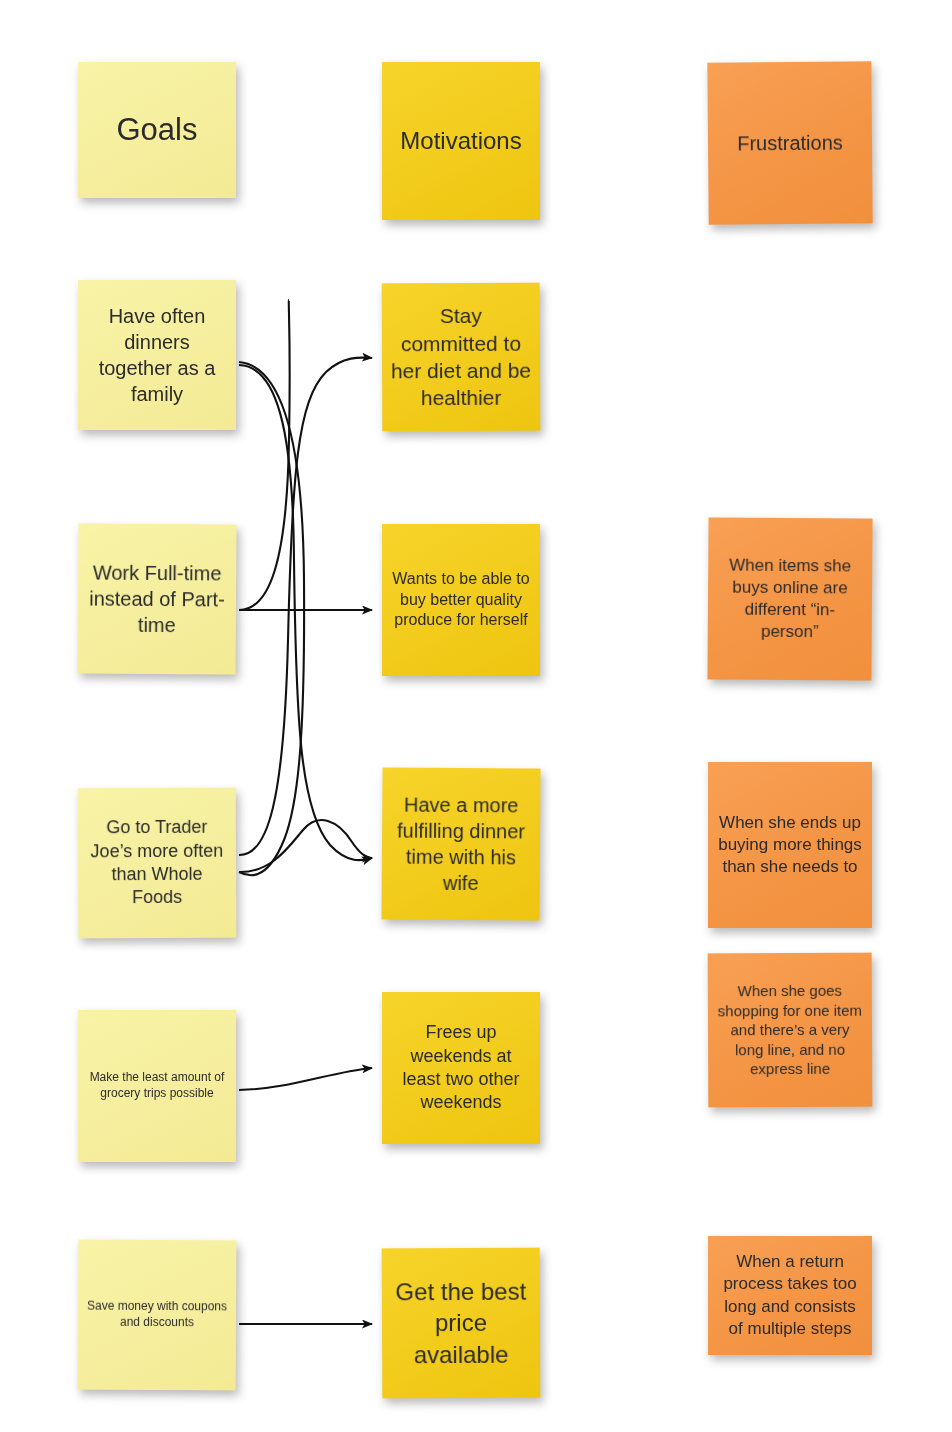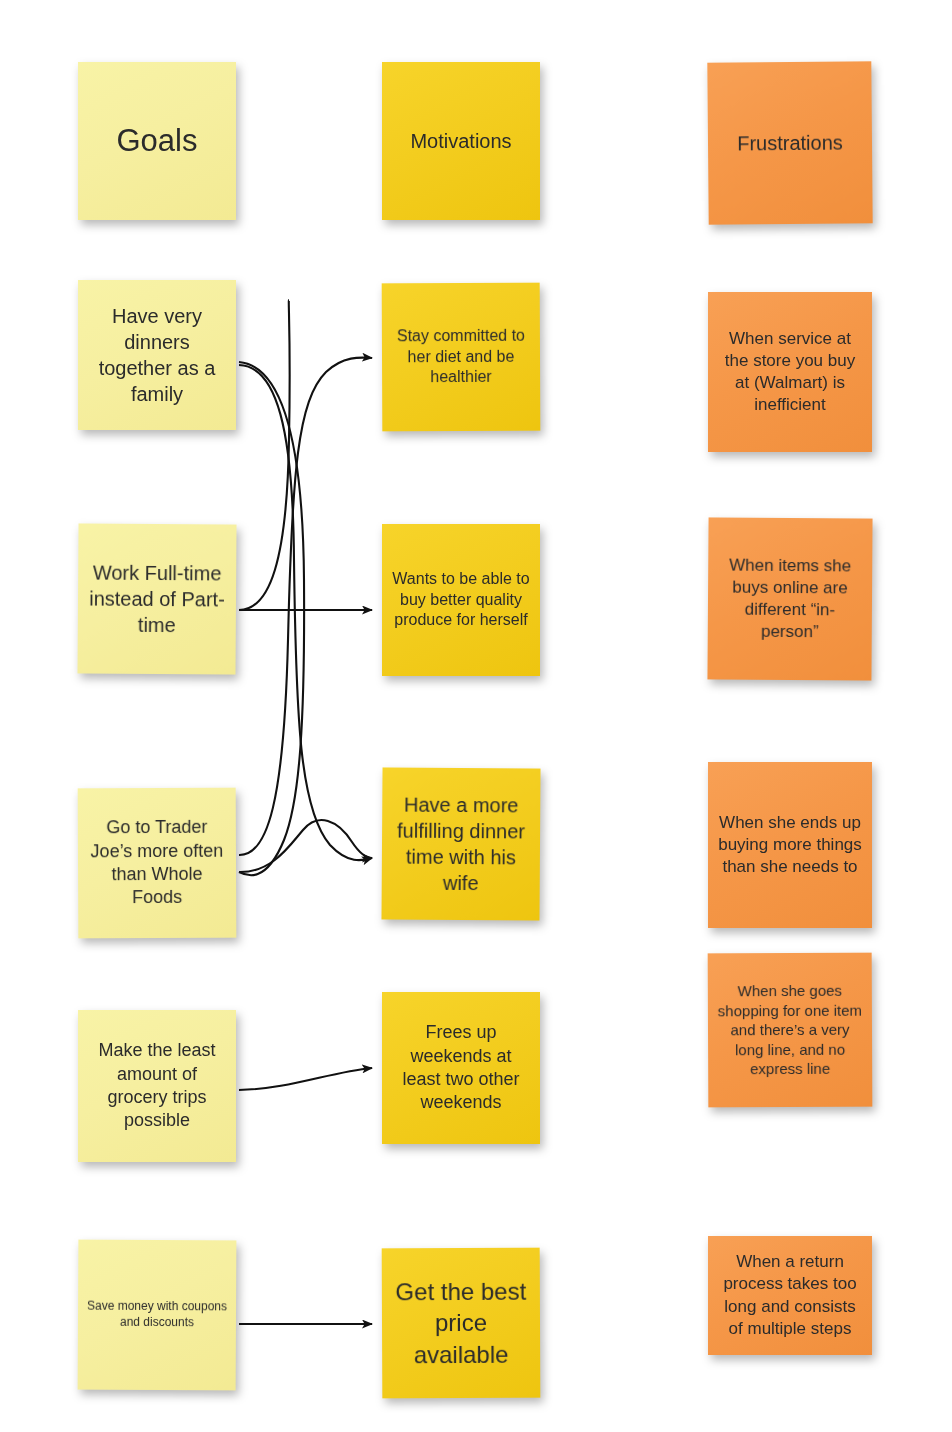--- a/index.html
+++ b/index.html
@@ -41,35 +41,35 @@
 
   
   .sk1{transform:rotate(-0.5deg);}
   .sk2{transform:rotate(0.4deg);}
   .sk3{transform:rotate(-0.25deg);}
   .sk4{transform:rotate(0.3deg);}
   .sk0{transform:rotate(0deg);}
 
   
   .hdr{font-weight:400;}
-  #hdr-goals{left:78px;top:62px;width:158px;height:158px;font-size:31px;}
-  #hdr-motiv{left:382px;top:62px;width:158px;height:158px;font-size:20px;}
+  #hdr-goals{left:78px;top:62px;width:158px;height:136px;font-size:31px;}
+  #hdr-motiv{left:382px;top:62px;width:158px;height:158px;font-size:24px;}
   #hdr-frust{left:708px;top:62px;width:164px;height:162px;font-size:20px;}
 
   
   .c1{left:78px;width:158px;}
   #goal-0{top:280px;height:150px;font-size:20px;}
   #goal-1{top:524px;height:150px;font-size:20px;}
   #goal-2{top:788px;height:150px;font-size:18px;}
-  #goal-3{top:1010px;height:152px;font-size:18px;text-align:center;}
+  #goal-3{top:1010px;height:152px;font-size:12px;text-align:center;}
   #goal-4{top:1240px;height:150px;font-size:12px;}
 
   
   .c2{left:382px;width:158px;}
-  #motiv-0{top:283px;height:148px;font-size:16px;}
+  #motiv-0{top:283px;height:148px;font-size:21px;}
   #motiv-1{top:524px;height:152px;font-size:16px;}
   #motiv-2{top:768px;height:152px;font-size:20px;}
   #motiv-3{top:992px;height:152px;font-size:18px;}
   #motiv-4{top:1248px;height:150px;font-size:24px;}
 
   
   .c3{left:708px;width:164px;}
   #frust-0{top:292px;height:160px;font-size:17px;}
   #frust-1{top:518px;height:162px;font-size:17px;}
   #frust-2{top:762px;height:166px;font-size:17px;}
@@ -95,21 +95,21 @@
 
   <div class="note hdr col-motiv sk0" id="hdr-motiv">
     <span class="note-text">Motivations</span>
   </div>
 
   <div class="note hdr col-frust sk1" id="hdr-frust">
     <span class="note-text">Frustrations</span>
   </div>
 
   <div class="note c1 col-goals sk0" id="goal-0">
-    <span class="note-text">Have very dinners together as a family</span>
+    <span class="note-text">Have often dinners together as a family</span>
   </div>
   <div class="note c1 col-goals sk2" id="goal-1">
     <span class="note-text">Work Full-time instead of Part-time</span>
   </div>
   <div class="note c1 col-goals sk3" id="goal-2">
     <span class="note-text">Go to Trader Joe’s more often than Whole Foods</span>
   </div>
   <div class="note c1 col-goals sk0" id="goal-3">
     <span class="note-text">Make the least amount of grocery trips possible</span>
   </div>
@@ -126,23 +126,20 @@
   <div class="note c2 col-motiv sk2" id="motiv-2">
     <span class="note-text">Have a more fulfilling dinner time with his wife</span>
   </div>
   <div class="note c2 col-motiv sk0" id="motiv-3">
     <span class="note-text">Frees up weekends at least two other weekends</span>
   </div>
   <div class="note c2 col-motiv sk3" id="motiv-4">
     <span class="note-text">Get the best price available</span>
   </div>
 
-  <div class="note c3 col-frust sk0" id="frust-0">
-    <span class="note-text">When service at the store you buy at (Walmart) is inefficient</span>
-  </div>
   <div class="note c3 col-frust sk2" id="frust-1">
     <span class="note-text">When items she buys online are different “in-person”</span>
   </div>
   <div class="note c3 col-frust sk0" id="frust-2">
     <span class="note-text">When she ends up buying more things than she needs to</span>
   </div>
   <div class="note c3 col-frust sk3" id="frust-3">
     <span class="note-text">When she goes shopping for one item and there’s a very long line, and no express line</span>
   </div>
   <div class="note c3 col-frust sk0" id="frust-4">

